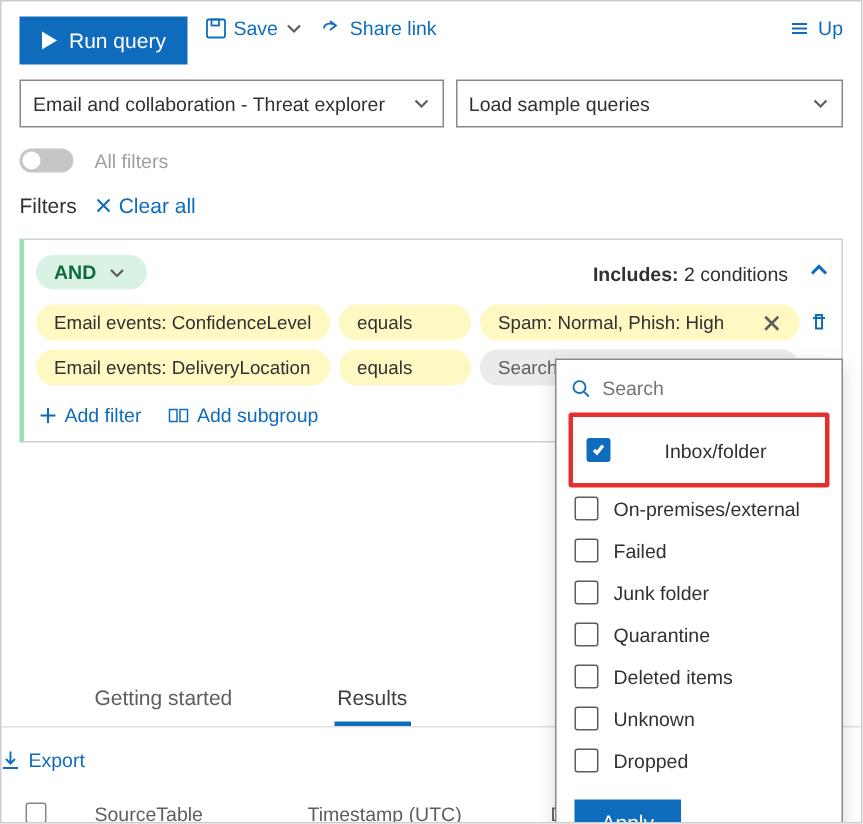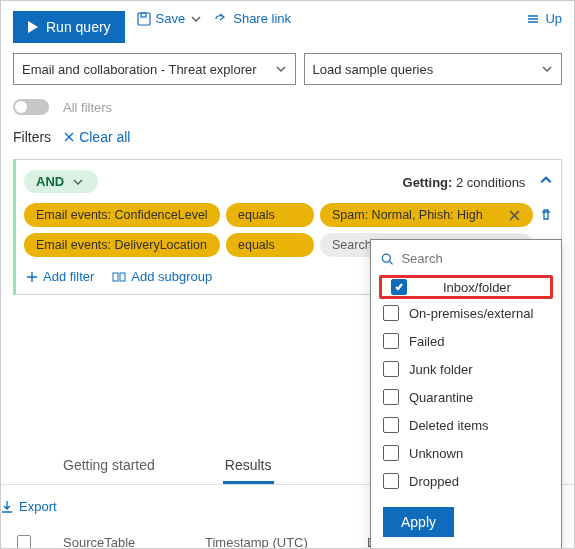--- a/index.html
+++ b/index.html
@@ -24,21 +24,21 @@
 
   .query-box { margin: 4px 12px; border: 1px solid #d1d1d1; padding: 10px 8px 10px 8px; position: relative; border-left: 3px solid #94e3b3; }
   .and-row { display: flex; align-items: center; justify-content: space-between; margin-bottom: 10px; }
   .and-pill { background: #d9f2e4; color: #0f6c3a; font-weight: 600; padding: 4px 14px 4px 12px; border-radius: 12px; display: inline-flex; align-items: center; gap: 8px; font-size: 13px; cursor: pointer; }
   .includes { font-size: 13px; }
   .includes b { font-weight: 600; }
   .collapse-chev { width: 14px; height: 14px; margin-left: 10px; cursor: pointer; }
   .collapse-chev path { stroke: #0f6cbd; stroke-width: 1.8; fill: none; }
 
   .cond-row { display: flex; align-items: center; gap: 6px; margin-bottom: 6px; }
-  .pill { background: #eab308; border-radius: 14px; padding: 5px 12px; font-size: 12.5px; white-space: nowrap; }
+  .pill { background: #fef9c3; border-radius: 14px; padding: 5px 12px; font-size: 12.5px; white-space: nowrap; }
   .pill.field { width: 196px; }
   .pill.op { width: 88px; text-align: left; }
   .pill.val { flex: 1; display: flex; align-items: center; justify-content: space-between; gap: 6px; }
   .pill.search { background: #edebe9; }
   .x-icon { width: 13px; height: 13px; cursor: pointer; }
   .x-icon path { stroke: #605e5c; stroke-width: 1.6; }
   .trash { width: 14px; height: 14px; cursor: pointer; }
   .trash path { stroke: #0f6cbd; stroke-width: 1.3; fill: none; }
 
   .add-row { display: flex; gap: 18px; padding: 6px 2px 0; }
@@ -58,21 +58,21 @@
 
   
   .dropdown { position: absolute; top: 238px; right: 12px; width: 192px; background: #fff; border: 1px solid #8a8886; box-shadow: 0 4px 12px rgba(0,0,0,.15); padding: 6px 0 10px; }
   .dd-search { display: flex; align-items: center; gap: 6px; padding: 4px 10px 8px; }
   .dd-search input { border: none; outline: none; font-size: 13px; width: 100%; }
   .dd-search svg { stroke: #0f6cbd; fill: none; }
   .dd-item { display: flex; align-items: center; gap: 10px; padding: 6px 12px; font-size: 13px; cursor: pointer; }
   .cb { width: 16px; height: 16px; border: 1px solid #605e5c; border-radius: 2px; flex-shrink: 0; display: flex; align-items: center; justify-content: center; }
   .cb.checked { background: #0f6cbd; border-color: #0f6cbd; }
   .cb.checked svg { stroke: #fff; stroke-width: 2.2; fill: none; }
-  .dd-highlight { border: 3px solid #e52e2e; border-radius: 2px; padding: 1px 9px; margin: 0 8px; gap: 36px; }
+  .dd-highlight { border: 3px solid #e52e2e; border-radius: 2px; padding: 14px 9px; margin: 0 8px; gap: 36px; }
   .apply-row { padding: 12px 12px 2px; }
   .apply-btn { background: #0f6cbd; color: #fff; border: none; padding: 7px 18px; font-size: 14px; cursor: pointer; }
 </style>
 </head>
 <body>
 
 <div class="toolbar">
   <button class="run-btn">
     <svg width="12" height="14" viewBox="0 0 12 14">
         <path d="M1 1 L11 7 L1 13 Z"></path>
@@ -135,21 +135,21 @@
 
 <div class="query-box">
   <div class="and-row">
     <span class="and-pill">
       <span>AND</span>
       <svg class="chev" viewBox="0 0 12 12">
           <path d="M2 4 L6 8 L10 4" stroke="#0f6c3a"></path>
         </svg>
     </span>
     <span class="includes">
-      <b>Getting:</b>
+      <b>Includes:</b>
       <span>2 conditions</span>
       <svg class="collapse-chev" viewBox="0 0 12 12">
           <path d="M2 8 L6 4 L10 8"></path>
         </svg>
     </span>
   </div>
 
   <div class="cond-row">
     <span class="pill field"><span>Email events: ConfidenceLevel</span></span>
     <span class="pill op"><span>equals</span></span>

